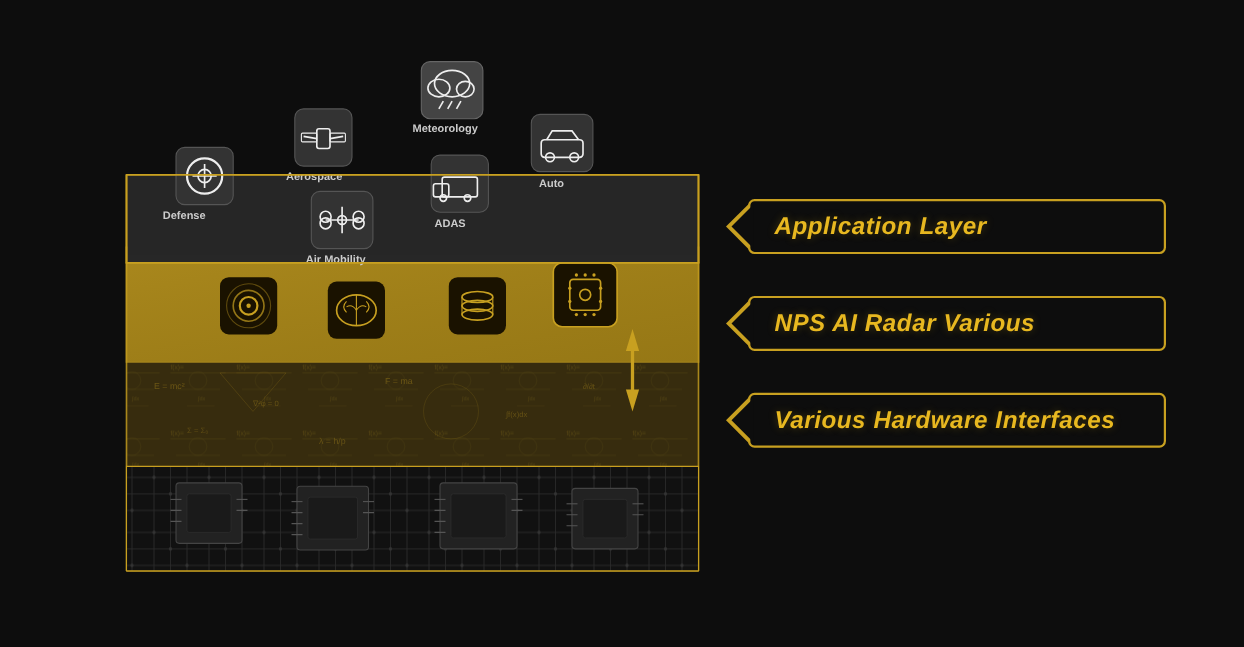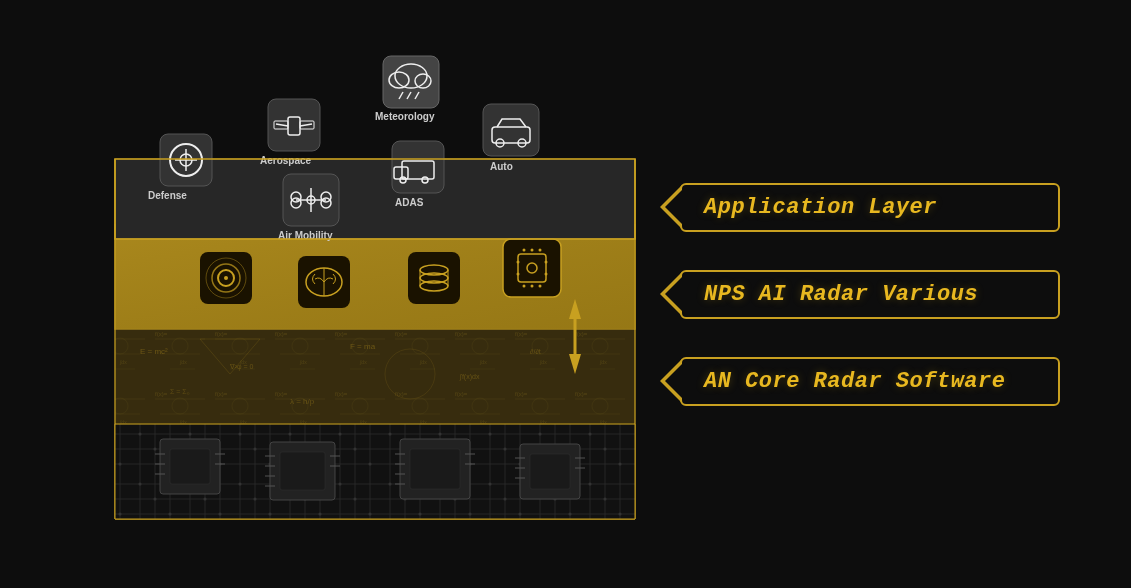--- a/index.html
+++ b/index.html
@@ -90,21 +90,20 @@
       border-right: 20px solid #0d0d0d;
     }
 
     .label-text {
       color: #e8b820;
       font-size: 22px;
       font-weight: 900;
       font-style: italic;
       letter-spacing: 0.5px;
       text-shadow: 0 0 8px rgba(200,160,20,0.3);
-      font-family: Liberation Mono, monospace;
     }
   </style>
 </head>
 <body>
 
 <div class="main-container">
 
   <div class="diagram">
     <svg viewBox="0 0 620 540" xmlns="http://www.w3.org/2000/svg" class="iso-svg">
       <defs>
@@ -331,22 +330,22 @@
         <span class="label-text">Application Layer</span>
       </div>
     </div>
 
     <div class="label-item">
       <div class="label-badge">
         <span class="label-text">NPS AI Radar Various</span>
       </div>
     </div>
 
+
     <div class="label-item">
       <div class="label-badge">
-        <span class="label-text">AN Core Radar Software</span>
+        <span class="label-text">Various Hardware Interfaces</span>
       </div>
     </div>
 
-
   </div>
 
 </div>
 
 </body></html>

